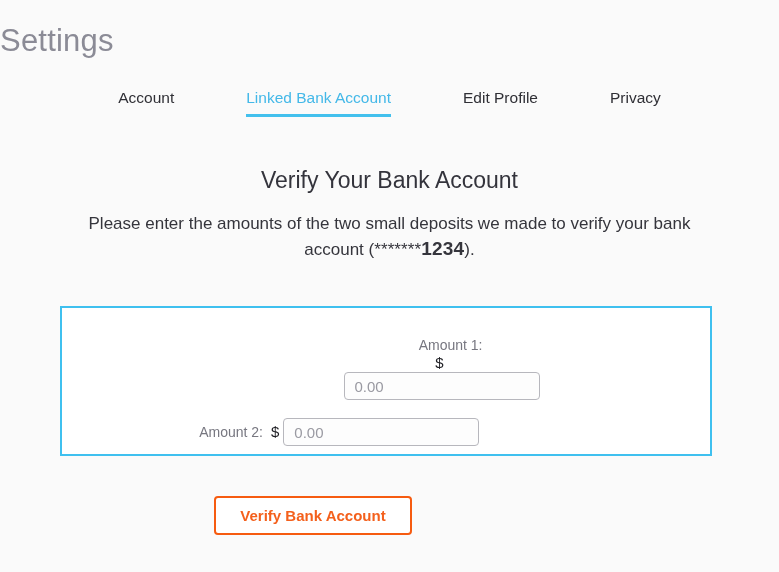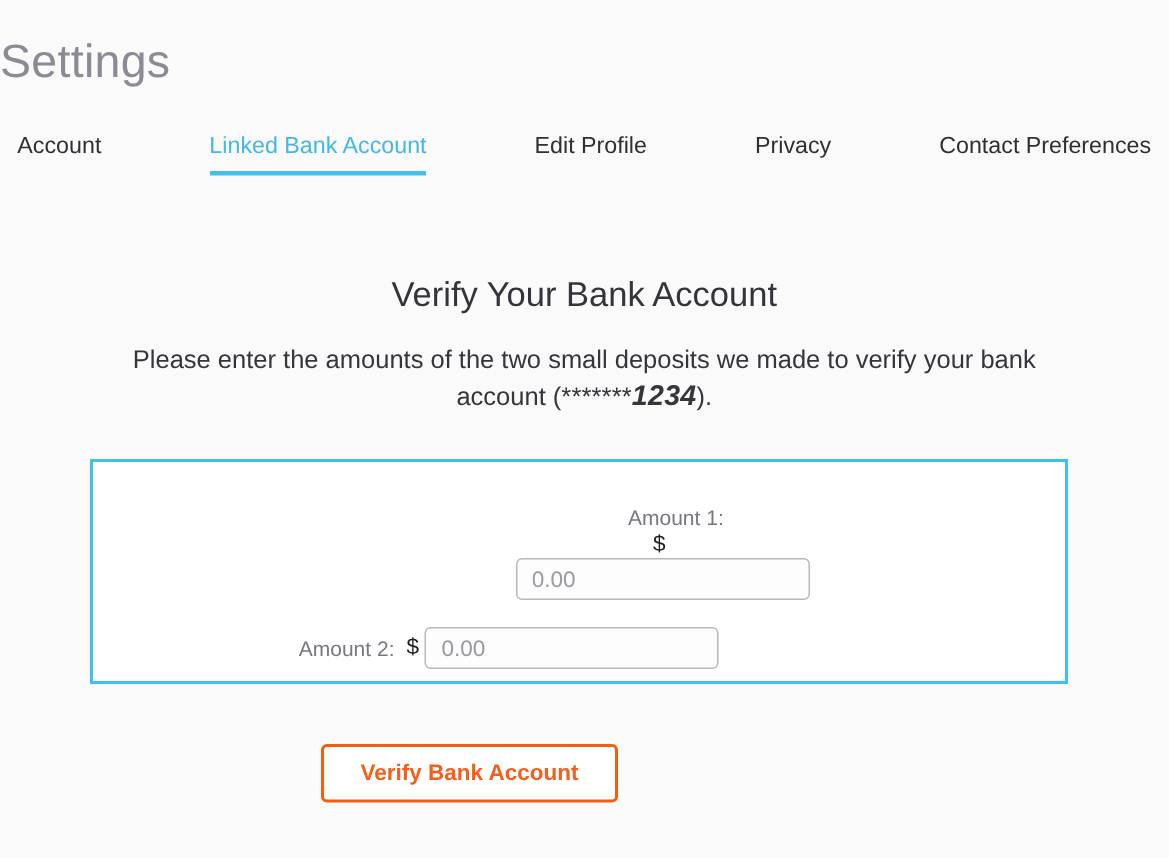--- a/index.html
+++ b/index.html
@@ -61,39 +61,38 @@
     color: #43b8e8;
     border-bottom-color: #43c0ed;
   }
 
   
   .section-heading {
     text-align: center;
     font-size: 23px;
     font-weight: 400;
     color: #34343c;
-    margin: 16px;
+    margin: 0;
     padding-top: 48px;
     line-height: 30px;
   }
 
   
   .description {
     width: 640px;
     margin: 16px auto 0 auto;
     text-align: center;
     font-size: 17px;
     line-height: 25px;
     color: #35353c;
   }
   .masked-digits {
     font-size: 19px;
     font-weight: 600;
     letter-spacing: 0.2px;
-    font-style: italic;
   }
   .mask-stars {
     font-size: 17px;
     letter-spacing: 0.1px;
   }
 
   
   .form-panel {
     position: absolute;
     left: 60px;
@@ -183,23 +182,20 @@
     </div>
     <div class="tab active">
       <span>Linked Bank Account</span>
     </div>
     <div class="tab">
       <span>Edit Profile</span>
     </div>
     <div class="tab">
       <span>Privacy</span>
     </div>
-    <div class="tab">
-      <span>Contact Preferences</span>
-    </div>
   </nav>
 
   <h2 class="section-heading">Verify Your Bank Account</h2>
 
   <p class="description">
     <span>Please enter the amounts of the two small deposits we made to verify your bank account (</span><span class="mask-stars">*******</span><span class="masked-digits">1234</span><span>).</span>
   </p>
 
   <div class="form-panel">
 

